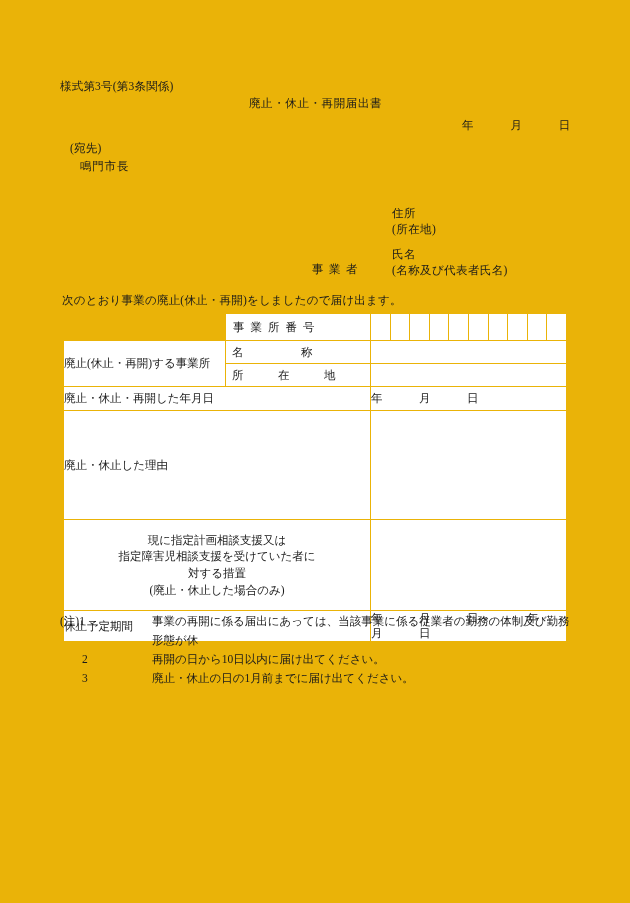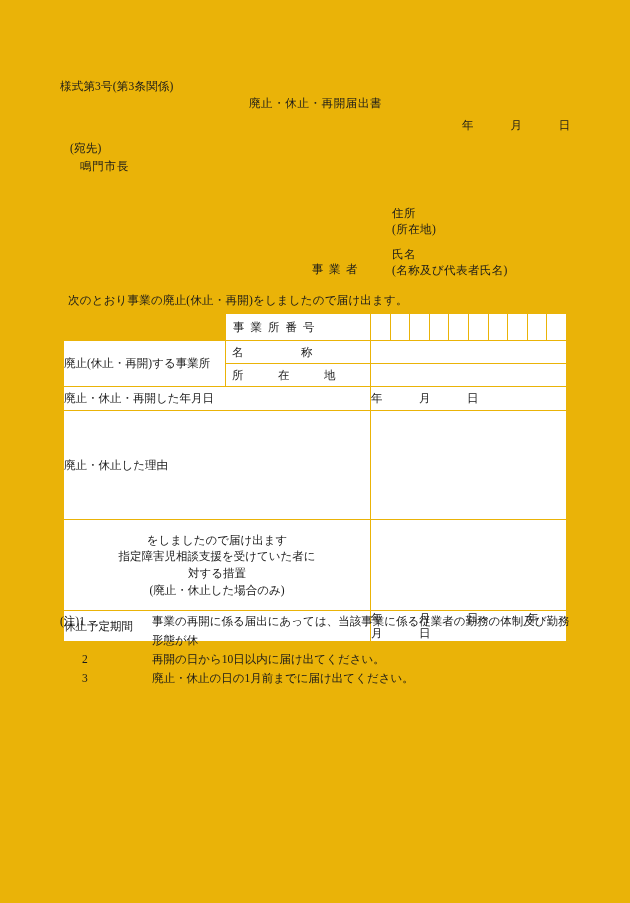--- a/index.html
+++ b/index.html
@@ -36,21 +36,21 @@
   #addressee-name   { left: 80px;  top: 159px; letter-spacing: 0.8px; }
 
   
   #operator-label   { left: 312px; top: 222px; letter-spacing: 5.5px; margin-top: 40px; }
   #operator-addr1   { left: 392px; top: 206px; letter-spacing: 0.4px; }
   #operator-addr2   { left: 392px; top: 222px; letter-spacing: 0.4px; }
   #operator-name1   { left: 392px; top: 247px; letter-spacing: 0.4px; }
   #operator-name2   { left: 392px; top: 263px; letter-spacing: 0.4px; }
 
   
-  #lead-sentence    { left: 68px;  top: 293px; text-align: center; }
+  #lead-sentence    { left: 62px;  top: 293px; text-align: center; }
 
   
   #form-table {
     position: absolute;
     left: 63px;
     top: 313px;
     width: 503px;
   }
   #form-table table {
     border-collapse: collapse;
@@ -181,21 +181,21 @@
         <td colspan="10" class="cell-center spaced-date">年　　　月　　　日</td>
       </tr>
 
       <tr>
         <td colspan="2" class="cell-center" style="height:108px;">廃止・休止した理由</td>
         <td colspan="10" class="cell-pad-l"></td>
       </tr>
 
       <tr>
         <td colspan="2" class="multiline" style="height:82px;">
-          <div>をしましたので届け出ます</div>
+          <div>現に指定計画相談支援又は</div>
           <div>指定障害児相談支援を受けていた者に</div>
           <div>対する措置</div>
           <div>(廃止・休止した場合のみ)</div>
         </td>
         <td colspan="10" class="cell-pad-l"></td>
       </tr>
 
       <tr>
         <td colspan="2" class="cell-center" style="height:23px;">休止予定期間</td>
         <td colspan="10" class="cell-center spaced-date">年　　　月　　　日～　　　年　　　月　　　日</td>

